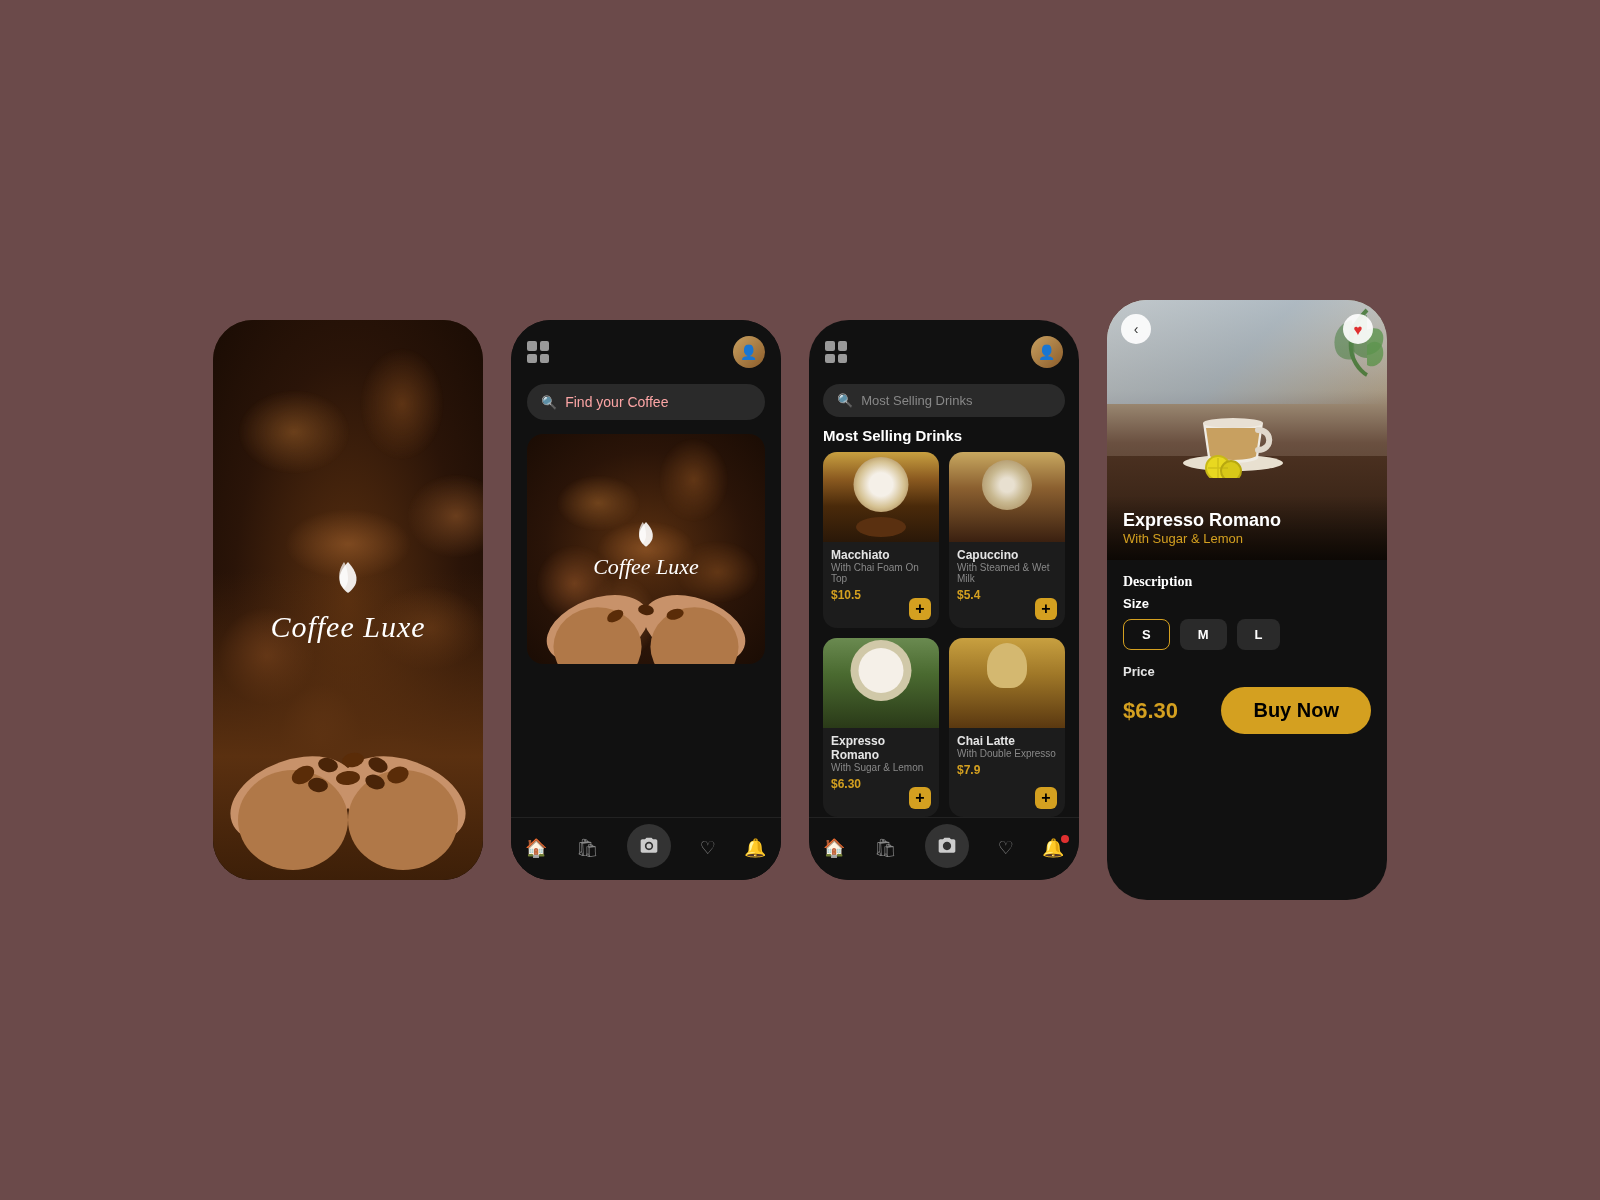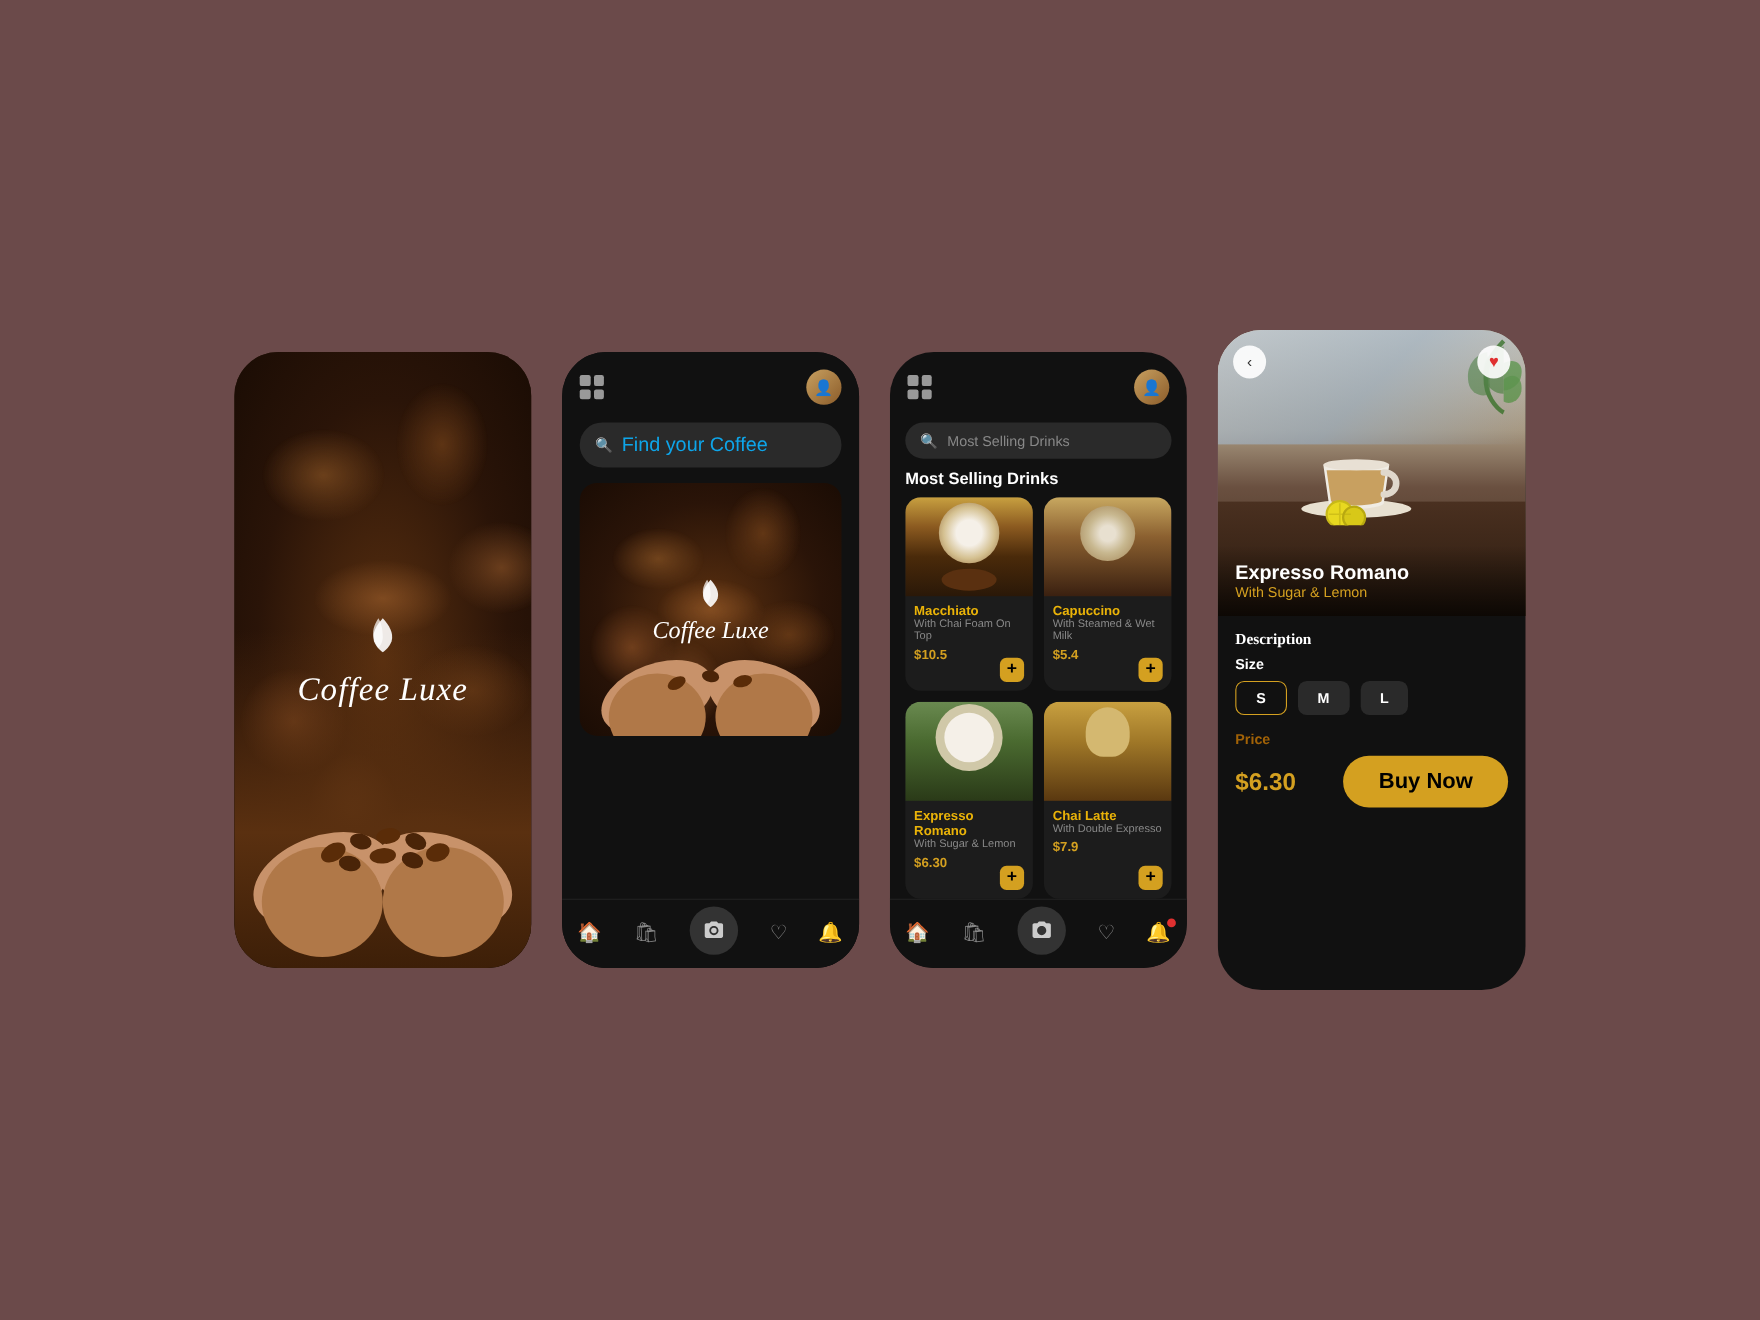--- a/index.html
+++ b/index.html
@@ -170,22 +170,22 @@
       gap: 8px;
       margin-bottom: 14px;
     }
 
     .search-bar .search-icon-small {
       color: #888;
       font-size: 13px;
     }
 
     .search-bar span {
-      color: #0ea5e9;
-      font-size: 18px;
+      color: #fca5a5;
+      font-size: 14px;
     }
 
     .home-banner {
       border-radius: 16px;
       overflow: hidden;
       height: 230px;
       background: radial-gradient(ellipse at center, #5a3010 0%, #2a1408 60%, #1a0c04 100%);
       position: relative;
       display: flex;
       align-items: center;
@@ -382,21 +382,21 @@
       width: 40px; height: 45px;
       border-radius: 50% 50% 40% 40%;
       background: #d4b870;
     }
 
     .coffee-card-info {
       padding: 6px 8px 6px;
     }
 
     .coffee-name {
-      color: #eab308;
+      color: #e5e5e5;
       font-size: 12px;
       font-weight: 600;
     }
 
     .coffee-sub {
       color: #888;
       font-size: 10px;
       margin-bottom: 4px;
     }
 
@@ -554,21 +554,21 @@
       cursor: pointer;
     }
 
     .size-btn.active {
       border: 1.5px solid #d4a020;
       background: transparent;
       color: #fff;
     }
 
     .price-label {
-      color: #a16207;
+      color: #e5e5e5;
       font-size: 13px;
       font-weight: 700;
       margin-bottom: 8px;
     }
 
     .price-buy-row {
       display: flex;
       align-items: center;
       justify-content: space-between;
     }

